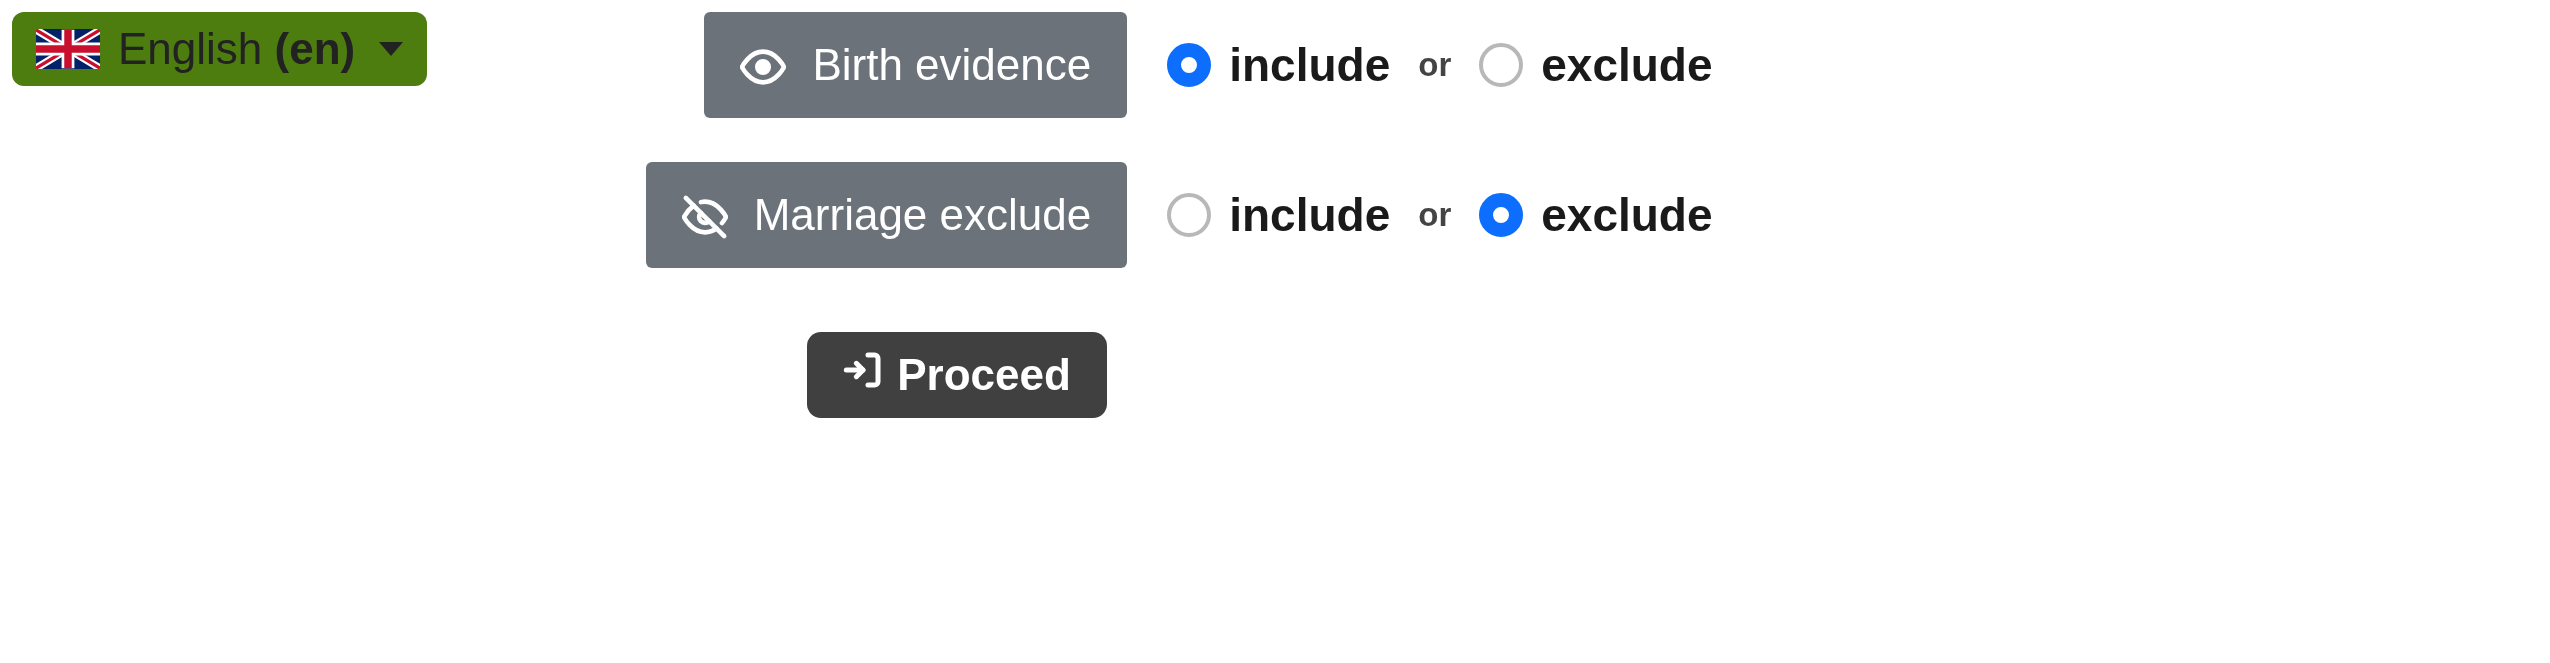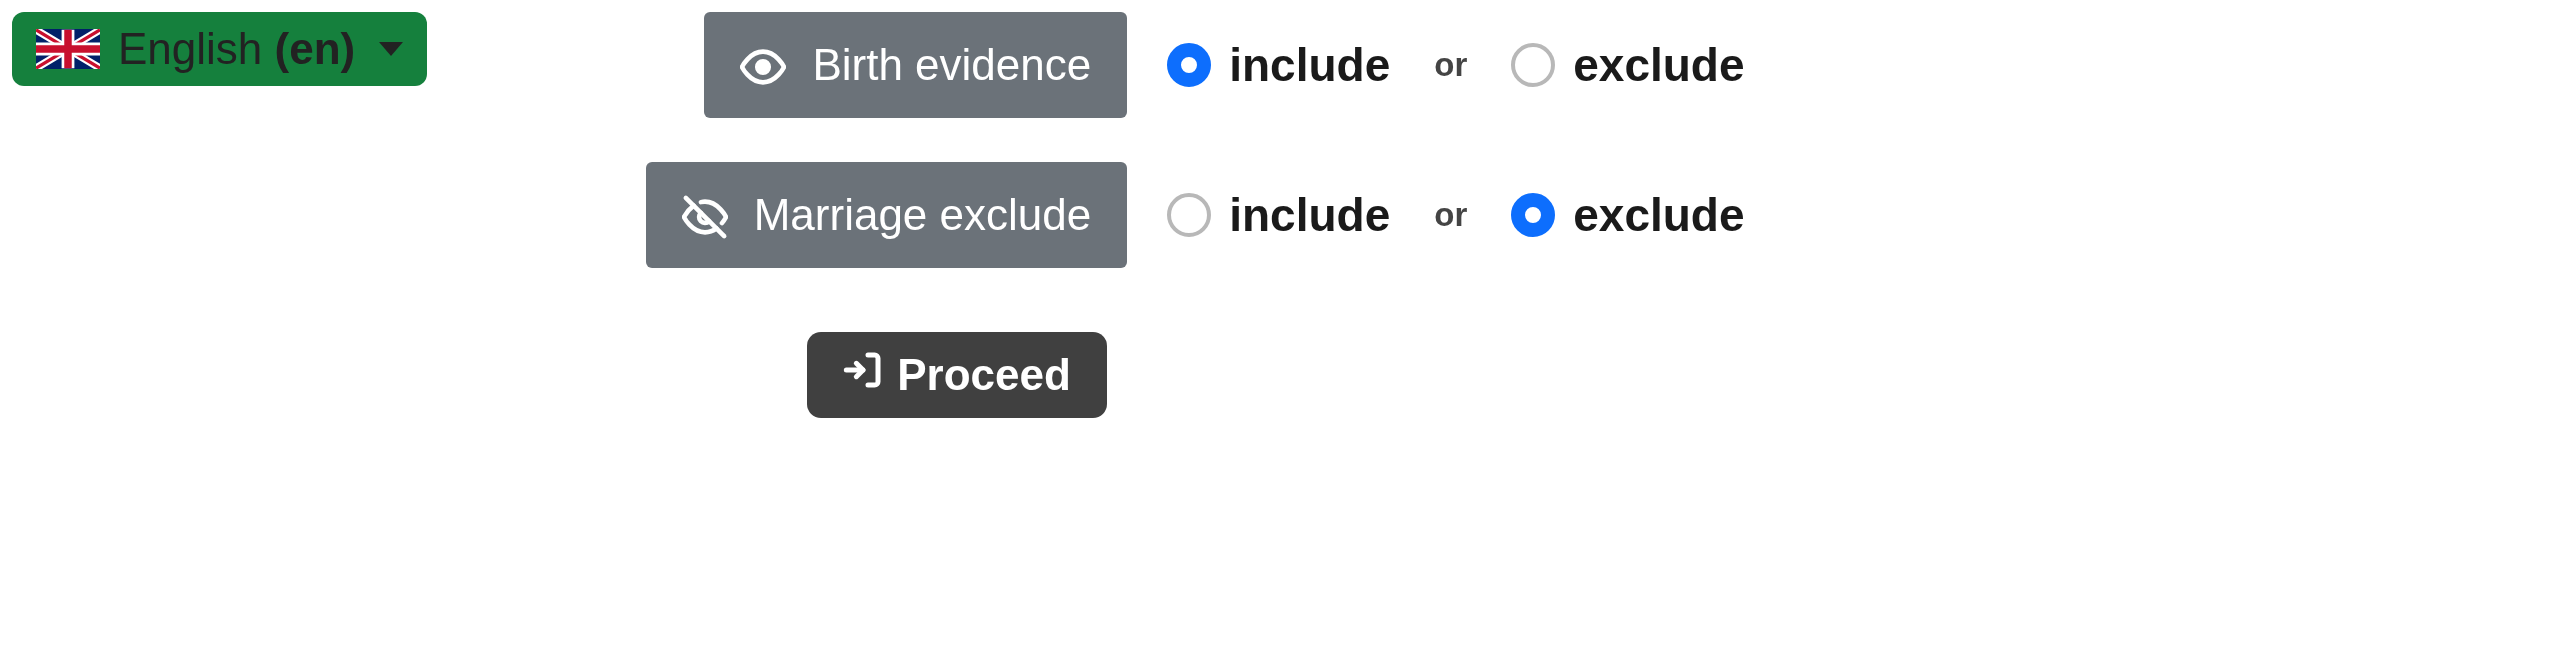--- a/index.html
+++ b/index.html
@@ -16,21 +16,21 @@
     }
     .container {
       display: flex;
       align-items: flex-start;
       gap: 180px;
     }
     .lang-selector {
       display: inline-flex;
       align-items: center;
       gap: 18px;
-      background: #15803d;
+      background: #4d7c0f;
       border-radius: 12px;
       padding: 12px 24px;
       cursor: pointer;
       font-size: 44px;
       color: #222;
     }
     .flag {
       width: 64px;
       height: 40px;
       position: relative;
@@ -85,21 +85,21 @@
       width: 520px;
     }
     .pill .icon {
       display: inline-flex;
       align-items: center;
       justify-content: center;
     }
     .radio-group {
       display: flex;
       align-items: center;
-      gap: 44px;
+      gap: 28px;
     }
     .radio-option {
       display: inline-flex;
       align-items: center;
       gap: 18px;
       cursor: pointer;
     }
     .radio-circle {
       width: 44px;
       height: 44px;

